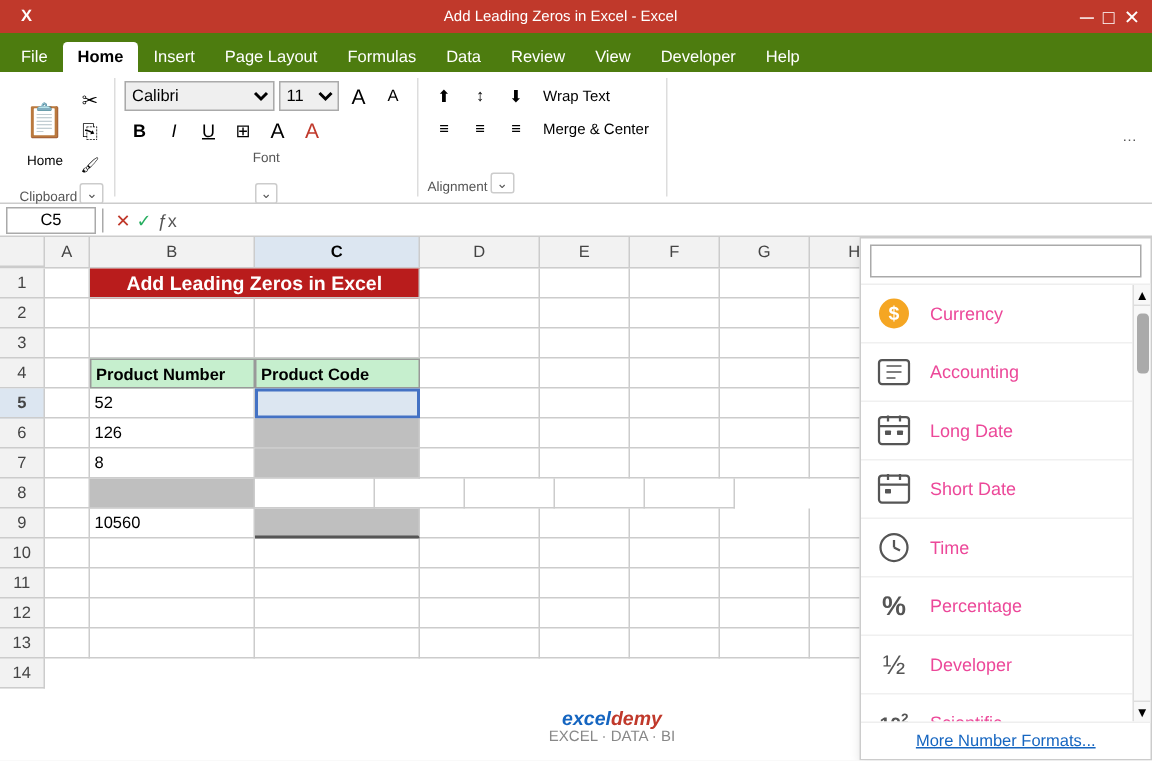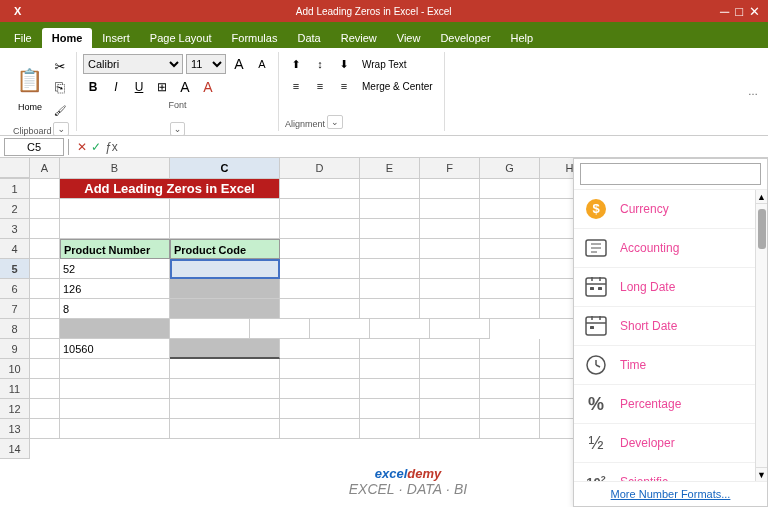--- a/index.html
+++ b/index.html
@@ -88,21 +88,21 @@
     .dropdown-item { display: flex; align-items: center; padding: 5px 8px; cursor: pointer; gap: 10px; font-size: 12px; border-bottom: 1px solid #f0f0f0; }
     .dropdown-icon { width: 28px; height: 28px; display: flex; align-items: center; justify-content: center; font-size: 16px; color: #555; flex-shrink: 0; }
     .dropdown-label { font-size: 12px; color: #ec4899; }
     .dropdown-more { text-align: center; padding: 6px; font-size: 11px; color: #1565c0; cursor: pointer; text-decoration: underline; border-top: 1px solid #eee; }
     .dropdown-inner { display: flex; overflow: hidden; }
     .dropdown-list { flex: 1; }
 
     
     .watermark { position: absolute; bottom: 10px; left: 50%; transform: translateX(-50%); text-align: center; margin-left: 24px; }
     .watermark-logo { font-size: 13px; font-weight: bold; color: #1565c0; }
-    .watermark-sub { font-size: 14px; color: #888; font-style: italic; }
+    .watermark-sub { font-size: 10px; color: #888; }
 
     
     .vscroll { display: flex; flex-direction: column; width: 12px; background: #f8f8f8; border-left: 1px solid #ddd; }
     .vscroll-up { height: 14px; display: flex; align-items: center; justify-content: center; font-size: 9px; cursor: pointer; border-bottom: 1px solid #ddd; }
     .vscroll-track { flex: 1; position: relative; }
     .vscroll-thumb { position: absolute; top: 5px; width: 8px; left: 2px; height: 40px; background: #aaa; border-radius: 3px; }
     .vscroll-down { height: 14px; display: flex; align-items: center; justify-content: center; font-size: 9px; cursor: pointer; border-top: 1px solid #ddd; }
 
     .clipboard-expand { font-size: 9px; color: #555; cursor: pointer; border: 1px solid #ccc; padding: 1px 3px; border-radius: 2px; margin-top: 2px; }
   </style>

